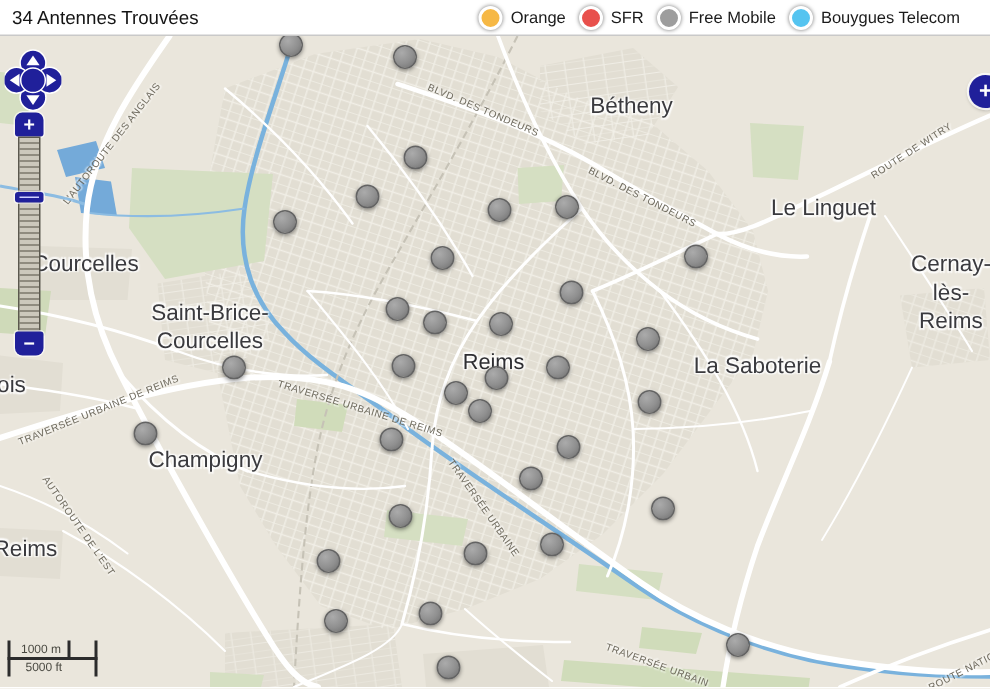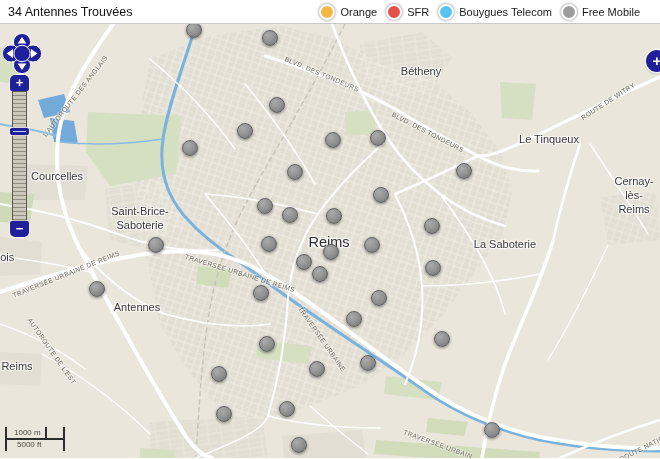--- a/index.html
+++ b/index.html
@@ -16,21 +16,21 @@
   
   .map{position:relative;width:660px;height:434px;background:#eae6dc;overflow:hidden;cursor:grab;}
   .map svg.base{position:absolute;left:0;top:0;}
 
   
   .marker{position:absolute;width:16px;height:16px;border-radius:50%;
     background:radial-gradient(circle at 35% 30%, #ababab, #8f8f8f 55%, #6d6d6d 100%);
     border:1px solid #636363;box-shadow:0 1px 3px rgba(0,0,0,.45);box-sizing:border-box;}
 
   
-  .city-label{position:absolute;transform:translate(-50%,-50%);font-size:11px;color:#3a3a3e;
+  .city-label{position:absolute;transform:translate(-50%,-50%);font-size:15px;color:#3a3a3e;
     text-align:center;white-space:pre-line;line-height:1.25;
     text-shadow:1px 1px 1px rgba(255,255,255,.95),-1px -1px 1px rgba(255,255,255,.95),1px -1px 1px rgba(255,255,255,.95),-1px 1px 1px rgba(255,255,255,.95);}
   .city-label.big{font-size:14.5px;color:#2e2e32;}
   .road-label{position:absolute;font-size:6.6px;letter-spacing:.4px;color:#6e6a5e;white-space:nowrap;
     text-shadow:1px 1px 1px rgba(255,255,255,.9),-1px -1px 1px rgba(255,255,255,.9);}
 
   
   .nav-rosette{position:absolute;left:3px;top:8px;width:38px;height:44px;}
   .zoombar{position:absolute;left:10px;top:51px;width:19px;}
   .zbtn{width:19px;height:16px;background:#20209a;color:#fff;font-size:13px;font-weight:bold;line-height:15px;
@@ -65,26 +65,26 @@
   <div class="legend" id="legend">
       <div class="legend-item">
         <div class="legend-swatch" style="background: rgb(246, 184, 69);"></div>
         <div class="legend-label">Orange</div>
       </div>
       <div class="legend-item">
         <div class="legend-swatch" style="background: rgb(232, 80, 76);"></div>
         <div class="legend-label">SFR</div>
       </div>
       <div class="legend-item">
+        <div class="legend-swatch" style="background: rgb(157, 157, 157);"></div>
+        <div class="legend-label">Free Mobile</div>
+      </div>
+      <div class="legend-item">
         <div class="legend-swatch" style="background: rgb(85, 196, 240);"></div>
         <div class="legend-label">Bouygues Telecom</div>
-      </div>
-      <div class="legend-item">
-        <div class="legend-swatch" style="background: rgb(157, 157, 157);"></div>
-        <div class="legend-label">Free Mobile</div>
       </div>
     </div>
 </div>
 
 <div class="map" id="map">
 
   <svg class="base" width="660" height="434" viewBox="0 0 660 434">
     <defs>
       <pattern id="gridA" width="15" height="12" patternUnits="userSpaceOnUse" patternTransform="rotate(18)">
         <path d="M0 0H15 M0 6H15 M4 0V12 M11 0V12" stroke="#f5f3ec" stroke-width="0.9"></path>
@@ -178,28 +178,28 @@
       <div class="road-label" style="left: 240px; top: 249px; transform: translate(-50%, -50%) rotate(17deg);">TRAVERSÉE URBAINE DE REIMS</div>
       <div class="road-label" style="left: 322px; top: 315px; transform: translate(-50%, -50%) rotate(55deg);">TRAVERSÉE URBAINE</div>
       <div class="road-label" style="left: 438px; top: 420px; transform: translate(-50%, -50%) rotate(20deg);">TRAVERSÉE URBAIN</div>
       <div class="road-label" style="left: 52px; top: 327px; transform: translate(-50%, -50%) rotate(55deg);">AUTOROUTE DE L'EST</div>
       <div class="road-label" style="left: 650px; top: 420px; transform: translate(-50%, -50%) rotate(-27deg);">ROUTE NATIONALE</div>
     </div>
 
   <div id="city-labels">
       <div class="city-label big" style="left: 329px; top: 218px;">Reims</div>
       <div class="city-label" style="left: 421px; top: 48px;">Bétheny</div>
-      <div class="city-label" style="left: 549px; top: 116px;">Le Tinqueux</div>
+      <div class="city-label" style="left: 549px; top: 116px;">Le Linguet</div>
       <div class="city-label" style="left: 634px; top: 172px;">Cernay-
 lès-Reims</div>
       <div class="city-label" style="left: 489px; top: 221px; padding-left: 32px;">La Saboterie</div>
       <div class="city-label" style="left: 57px; top: 153px;">Courcelles</div>
       <div class="city-label" style="left: 140px; top: 195px;">Saint-Brice-
-Saboterie</div>
-      <div class="city-label" style="left: 137px; top: 284px;">Antennes</div>
+Courcelles</div>
+      <div class="city-label" style="left: 137px; top: 284px;">Champigny</div>
       <div class="city-label" style="left: 17px; top: 343px;">Reims</div>
       <div class="city-label" style="left: 6px; top: 234px;">lois</div>
     </div>
 
   <div id="markers">
       <div class="marker" style="left: 186px; top: -2px;"></div>
       <div class="marker" style="left: 262px; top: 6px;"></div>
       <div class="marker" style="left: 269px; top: 73px;"></div>
       <div class="marker" style="left: 237px; top: 99px;"></div>
       <div class="marker" style="left: 370px; top: 106px;"></div>

